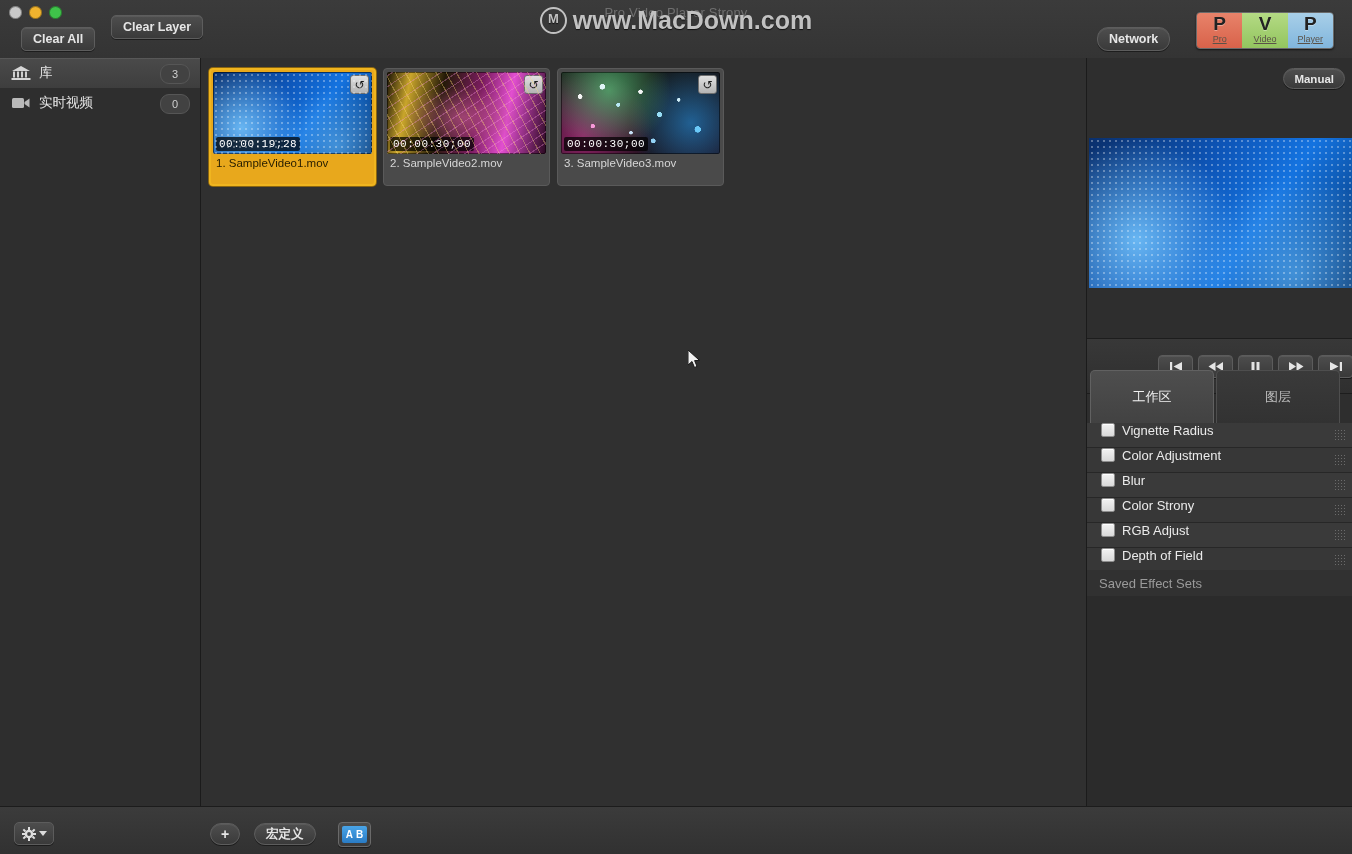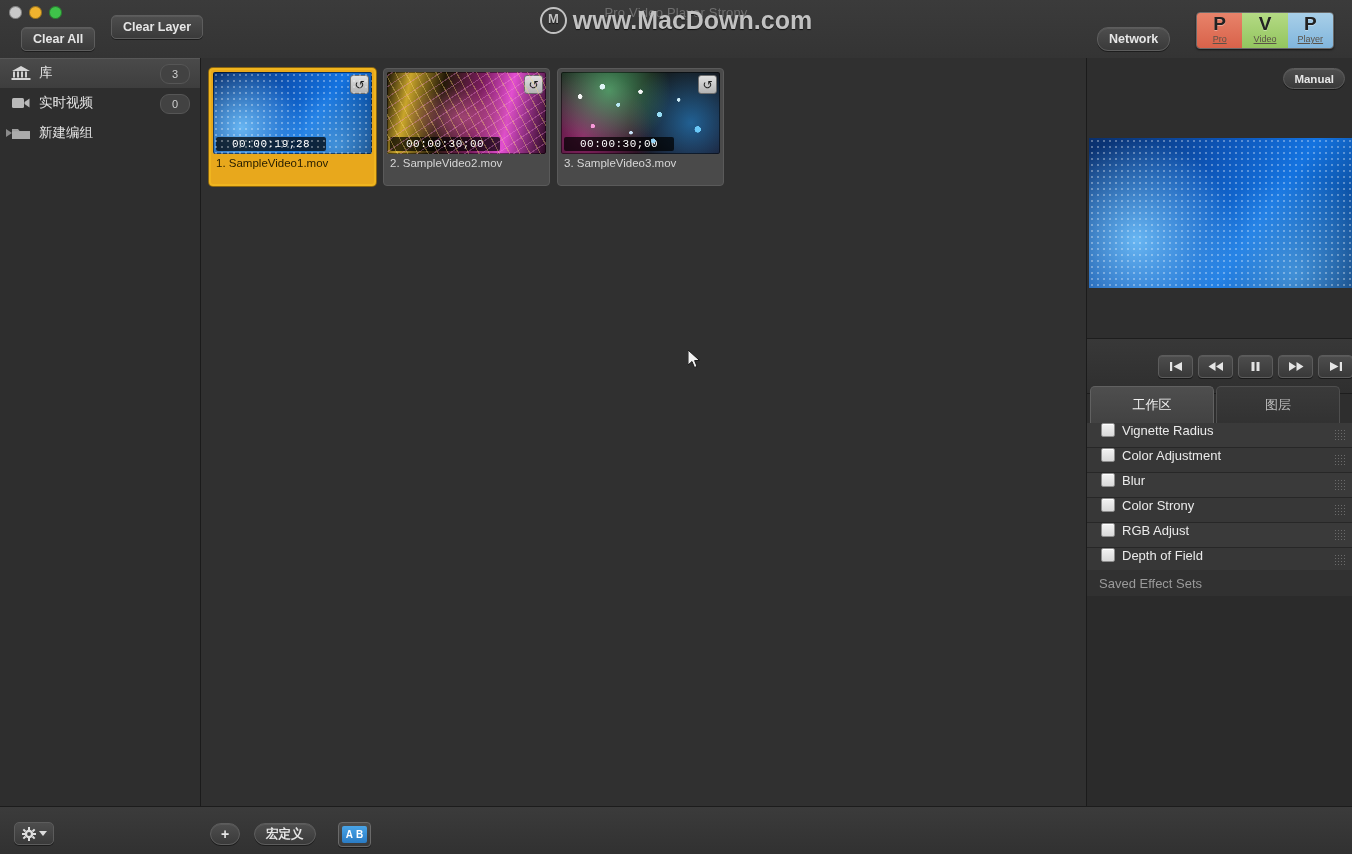--- a/index.html
+++ b/index.html
@@ -119,21 +119,21 @@
   }
   .clip-name{
     font-size:11.5px;color:#d6d6d6;padding:3px 2px 0 3px;
     white-space:nowrap;overflow:hidden;text-overflow:ellipsis;
   }
   .clip.sel .clip-name{color:#2a2000;}
   .tc{
     position:absolute;left:3px;bottom:3px;
     background:rgba(0,0,0,.72);color:#fff;
     font-family:"Liberation Mono","DejaVu Sans Mono",monospace;
-    font-size:11px;letter-spacing:.5px;padding:1px 16px;border-radius:2px;
+    font-size:11px;letter-spacing:.5px;padding:1px 3px;border-radius:2px;
   }
   .loopbadge{
     position:absolute;right:3px;top:3px;width:17px;height:17px;
     border-radius:3px;background:linear-gradient(#e0e0e0,#b4b4b4);
     border:1px solid #6f6f6f;display:flex;align-items:center;
     justify-content:center;font-size:12px;color:#1a1a1a;line-height:14px;
   }
 
   
   .art-blue{
@@ -204,21 +204,21 @@
     width:33px;height:21px;border-radius:4px;
     background:linear-gradient(#4d4d4d,#393939);
     border:1px solid #5c5c5c;
     box-shadow:0 1px 0 rgba(0,0,0,.5), inset 0 1px 0 rgba(255,255,255,.07);
     display:flex;align-items:center;justify-content:center;cursor:default;
   }
 
   .tabbar{position:absolute;left:0;top:340px;width:266px;height:25px;
     border-bottom:1px solid #1c1c1c;display:flex;padding-left:3px;align-items:flex-end;}
   .tab{
-    height:24px;min-width:94px;padding:6px 14px;
+    height:24px;min-width:94px;padding:14px 14px;
     display:flex;align-items:center;justify-content:center;
     border:1px solid #4e4e4e;border-bottom:none;
     border-radius:5px 5px 0 0;font-size:13px;color:#bdbdbd;
     background:linear-gradient(#3a3a3a,#323232);margin-right:2px;cursor:default;
   }
   .tab.active{background:linear-gradient(#4e4e4e,#424242);color:#f0f0f0;
     border-color:#616161;}
 
   .efxlist{position:absolute;left:0;top:365px;width:266px;}
   .efxrow{
@@ -335,30 +335,20 @@
       <span class="side-ico">
         <svg width="20" height="14" viewBox="0 0 20 14">
           <rect x="1" y="2" width="12" height="10" rx="1.5" fill="#b9b9b9"></rect>
           <polygon points="13.5,6 18.5,2.5 18.5,11.5 13.5,8" fill="#b9b9b9"></polygon>
         </svg>
       </span>
       <span class="side-lbl">实时视频</span>
       <span class="side-badge">0</span>
     </div>
 
-    <div class="side-row">
-      <span class="disc"></span>
-      <span class="side-ico">
-        <svg width="20" height="15" viewBox="0 0 20 15">
-          <path d="M1 3 h6 l1.6 2 H19 v8 H1 Z" fill="#9d9d9d"></path>
-          <path d="M1 5.2 h18 v7.8 H1 Z" fill="#ababab"></path>
-        </svg>
-      </span>
-      <span class="side-lbl">新建编组</span>
-    </div>
 
   </div>
 
   <div class="browser">
     <div class="thumbgrid">
 
       <div class="clip sel">
         <div class="clip-img art-blue">
           <div class="tc">00:00:19;28</div>
           <div class="loopbadge">↺</div>

